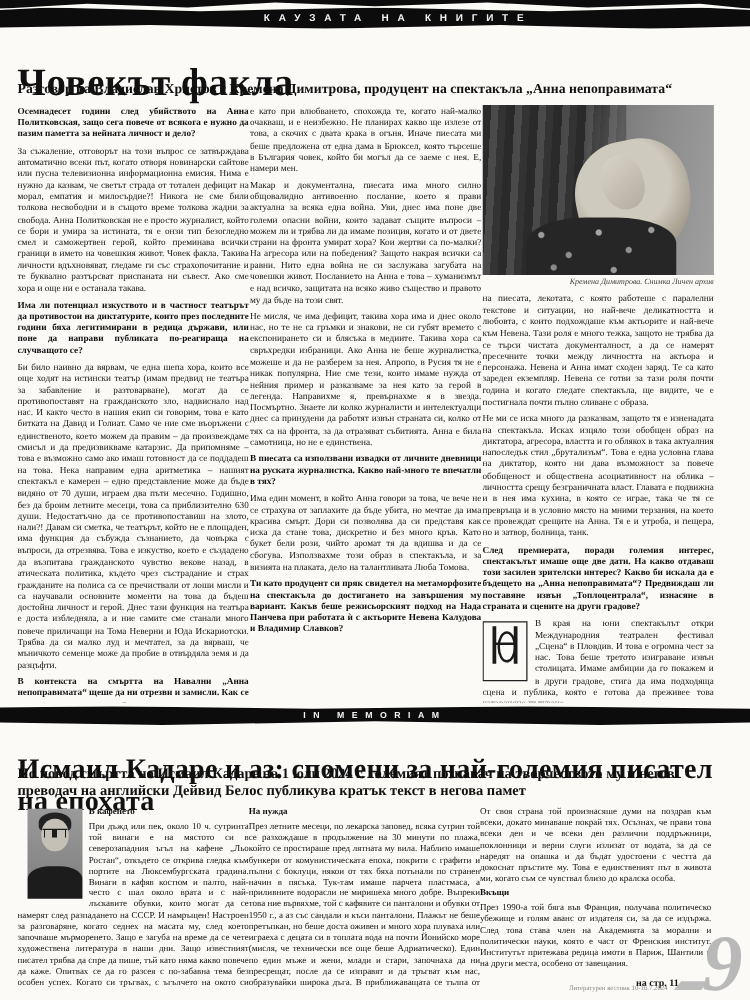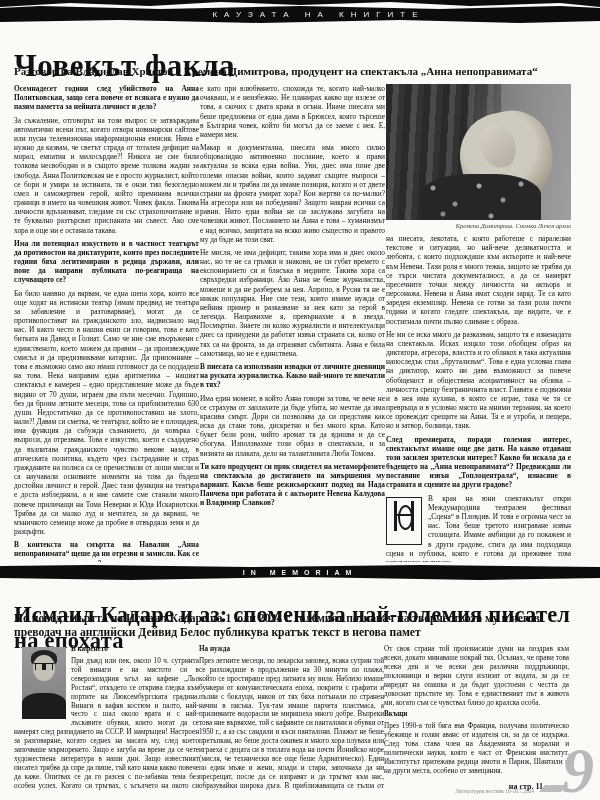--- a/index.html
+++ b/index.html
@@ -6,21 +6,21 @@
   .page{position:relative;width:600px;height:800px;margin:0 auto;background:#fbfaf7;
         font-family:"Liberation Serif","DejaVu Serif",serif;color:#111;overflow:hidden;}
 
   
   .torn-top{position:absolute;top:0;left:0;width:600px;height:7px;background:#0c0c0c;
             clip-path:polygon(0 0,600px 0,600px 7px,560px 3px,470px 6px,390px 2px,300px 5px,220px 2px,150px 6px,70px 3px,0 7px);}
   .kicker-band{position:absolute;top:6px;left:0;width:600px;height:17px;background:#0c0c0c;
             display:flex;align-items:center;justify-content:center;
             clip-path:polygon(0 2px,40px 0,160px 3px,300px 0,440px 3px,560px 0,600px 2px,600px 15px,520px 17px,400px 14px,260px 17px,120px 14px,0 16px);}
   .kicker{color:#f2f2f2;font-family:"Liberation Sans","DejaVu Sans",sans-serif;
-          font-size:8px;font-weight:normal;letter-spacing:7px;padding-left:37px;}
+          font-size:8px;font-weight:bold;letter-spacing:7px;padding-left:37px;}
 
   
   .t-title{position:absolute;top:27px;left:14px;font-size:31px;font-weight:bold;letter-spacing:.5px;}
   .t-deck{position:absolute;top:65px;left:14px;width:574px;font-size:11px;font-weight:bold;}
 
   .cols1{position:absolute;top:84px;left:14px;width:574px;height:478px;display:flex;gap:1px;}
   .col{width:185px;overflow:hidden;text-align:justify;}
   .col p{margin:0 0 4px;font-size:7.4px;line-height:1.24;}
   .col p.q{font-weight:bold;}
 

